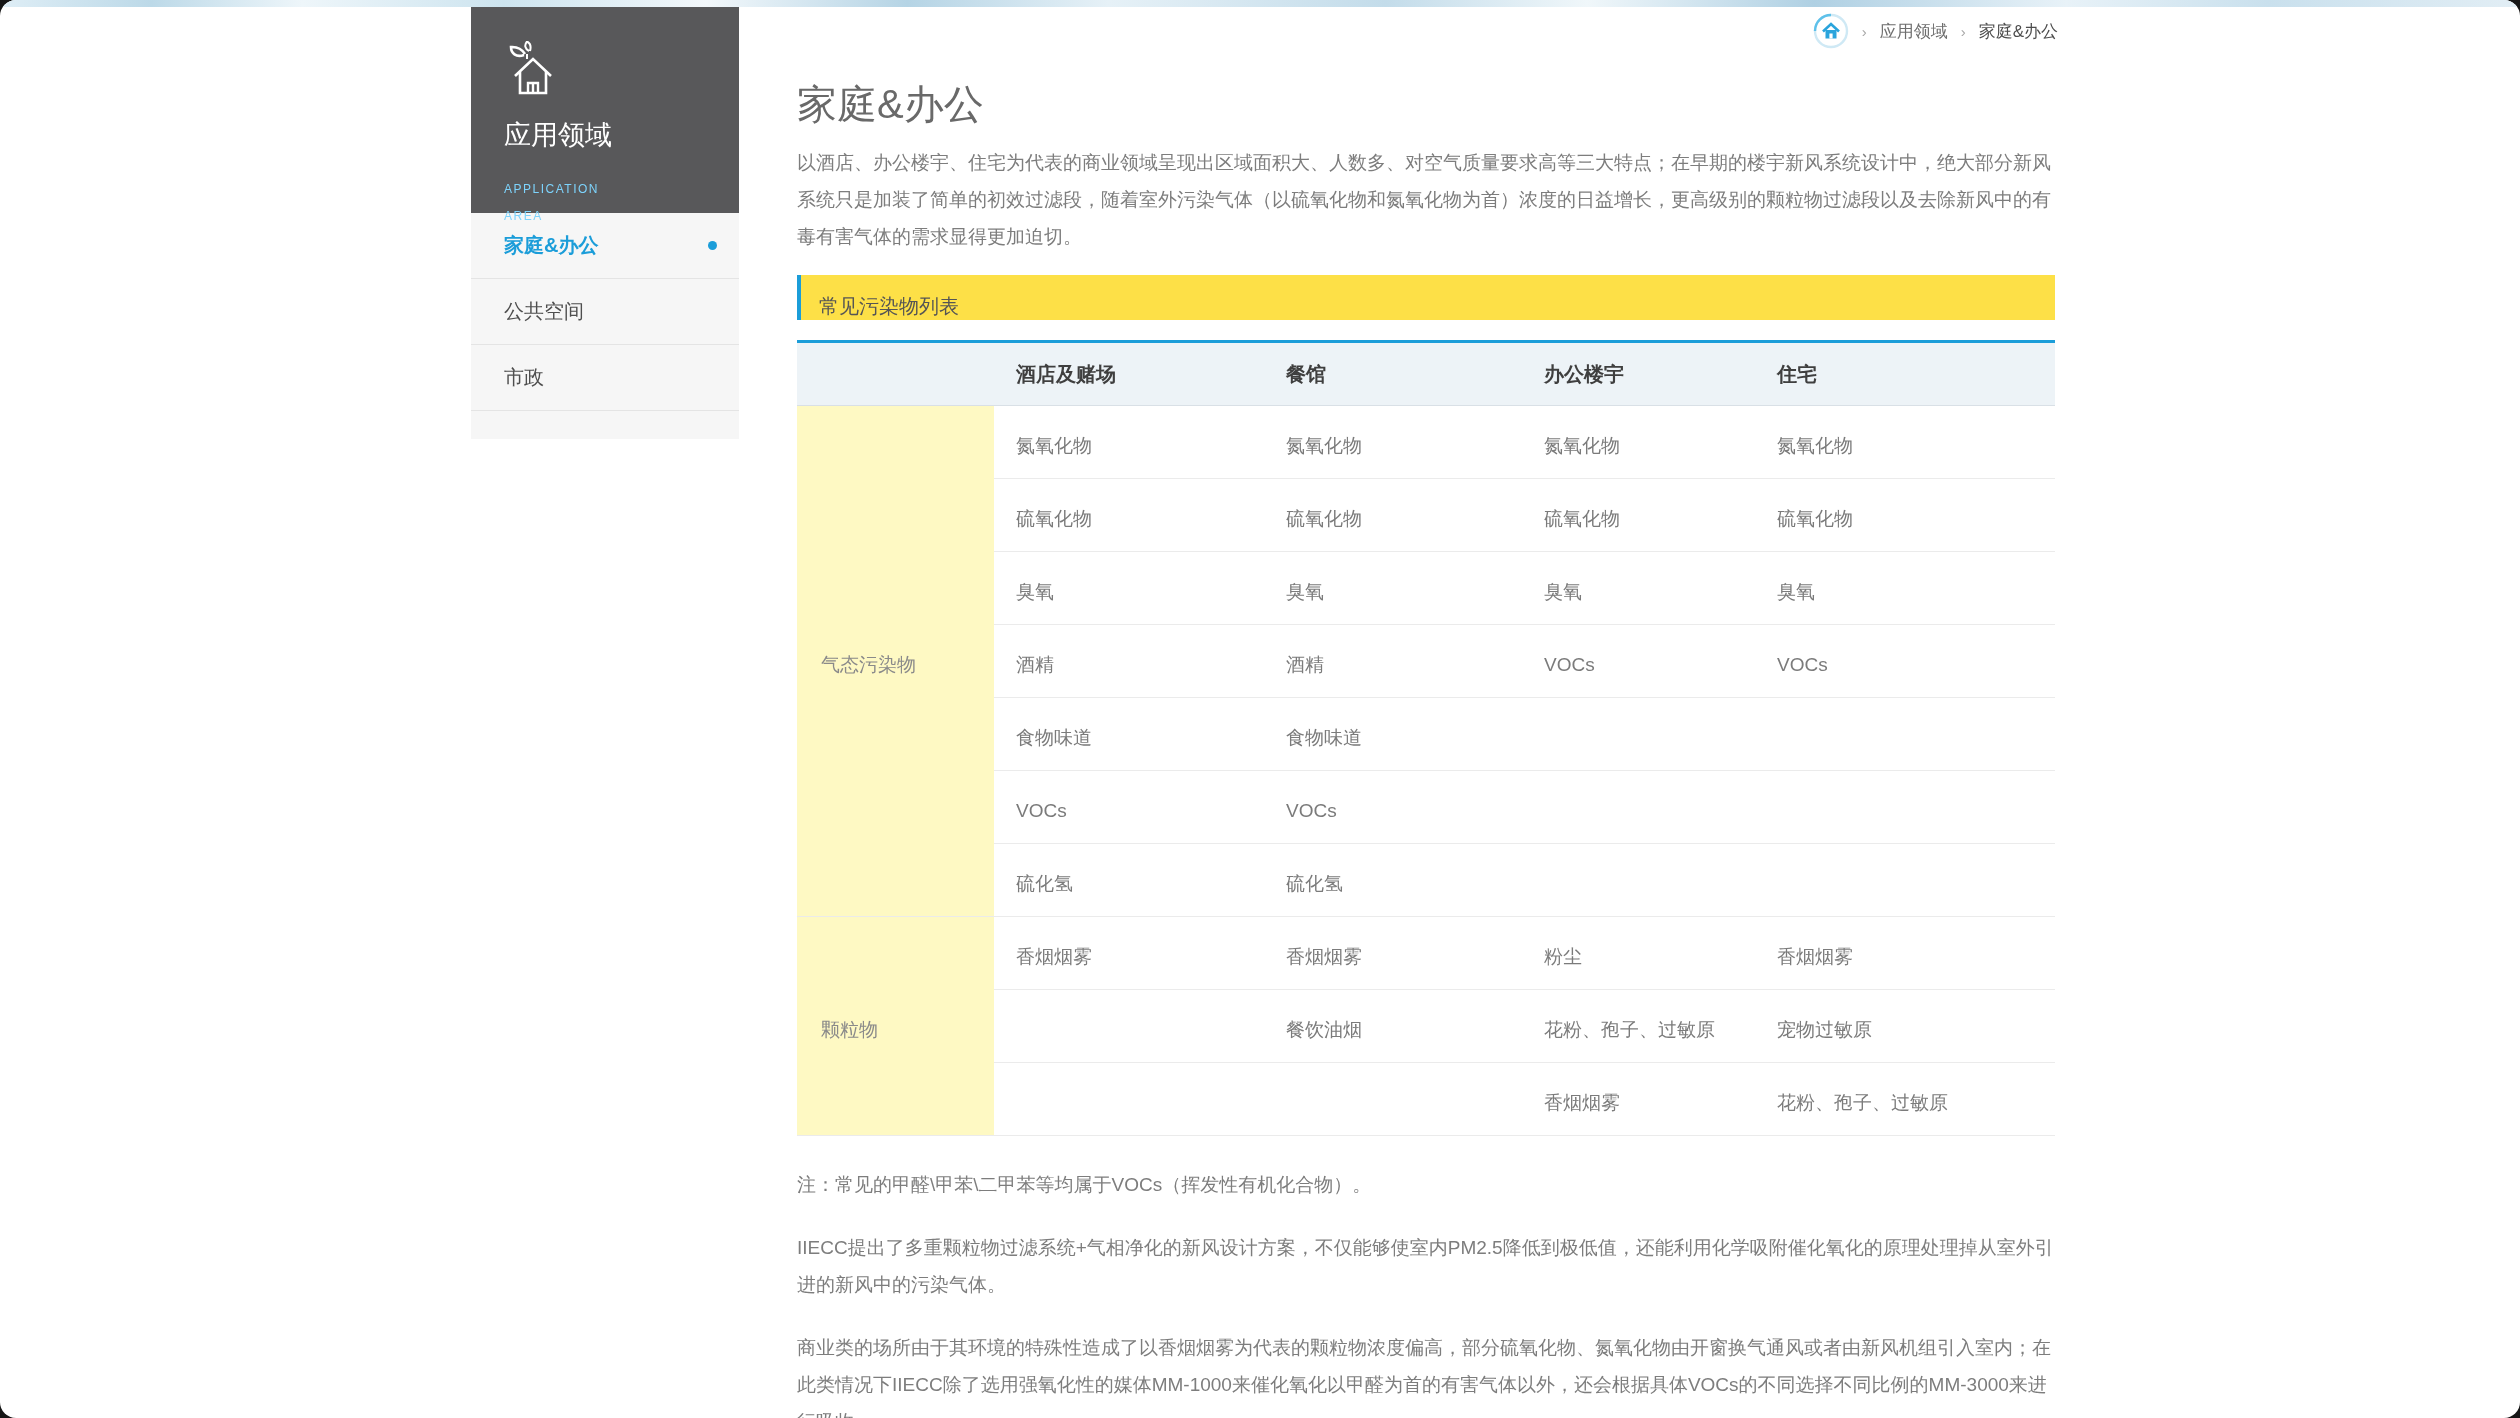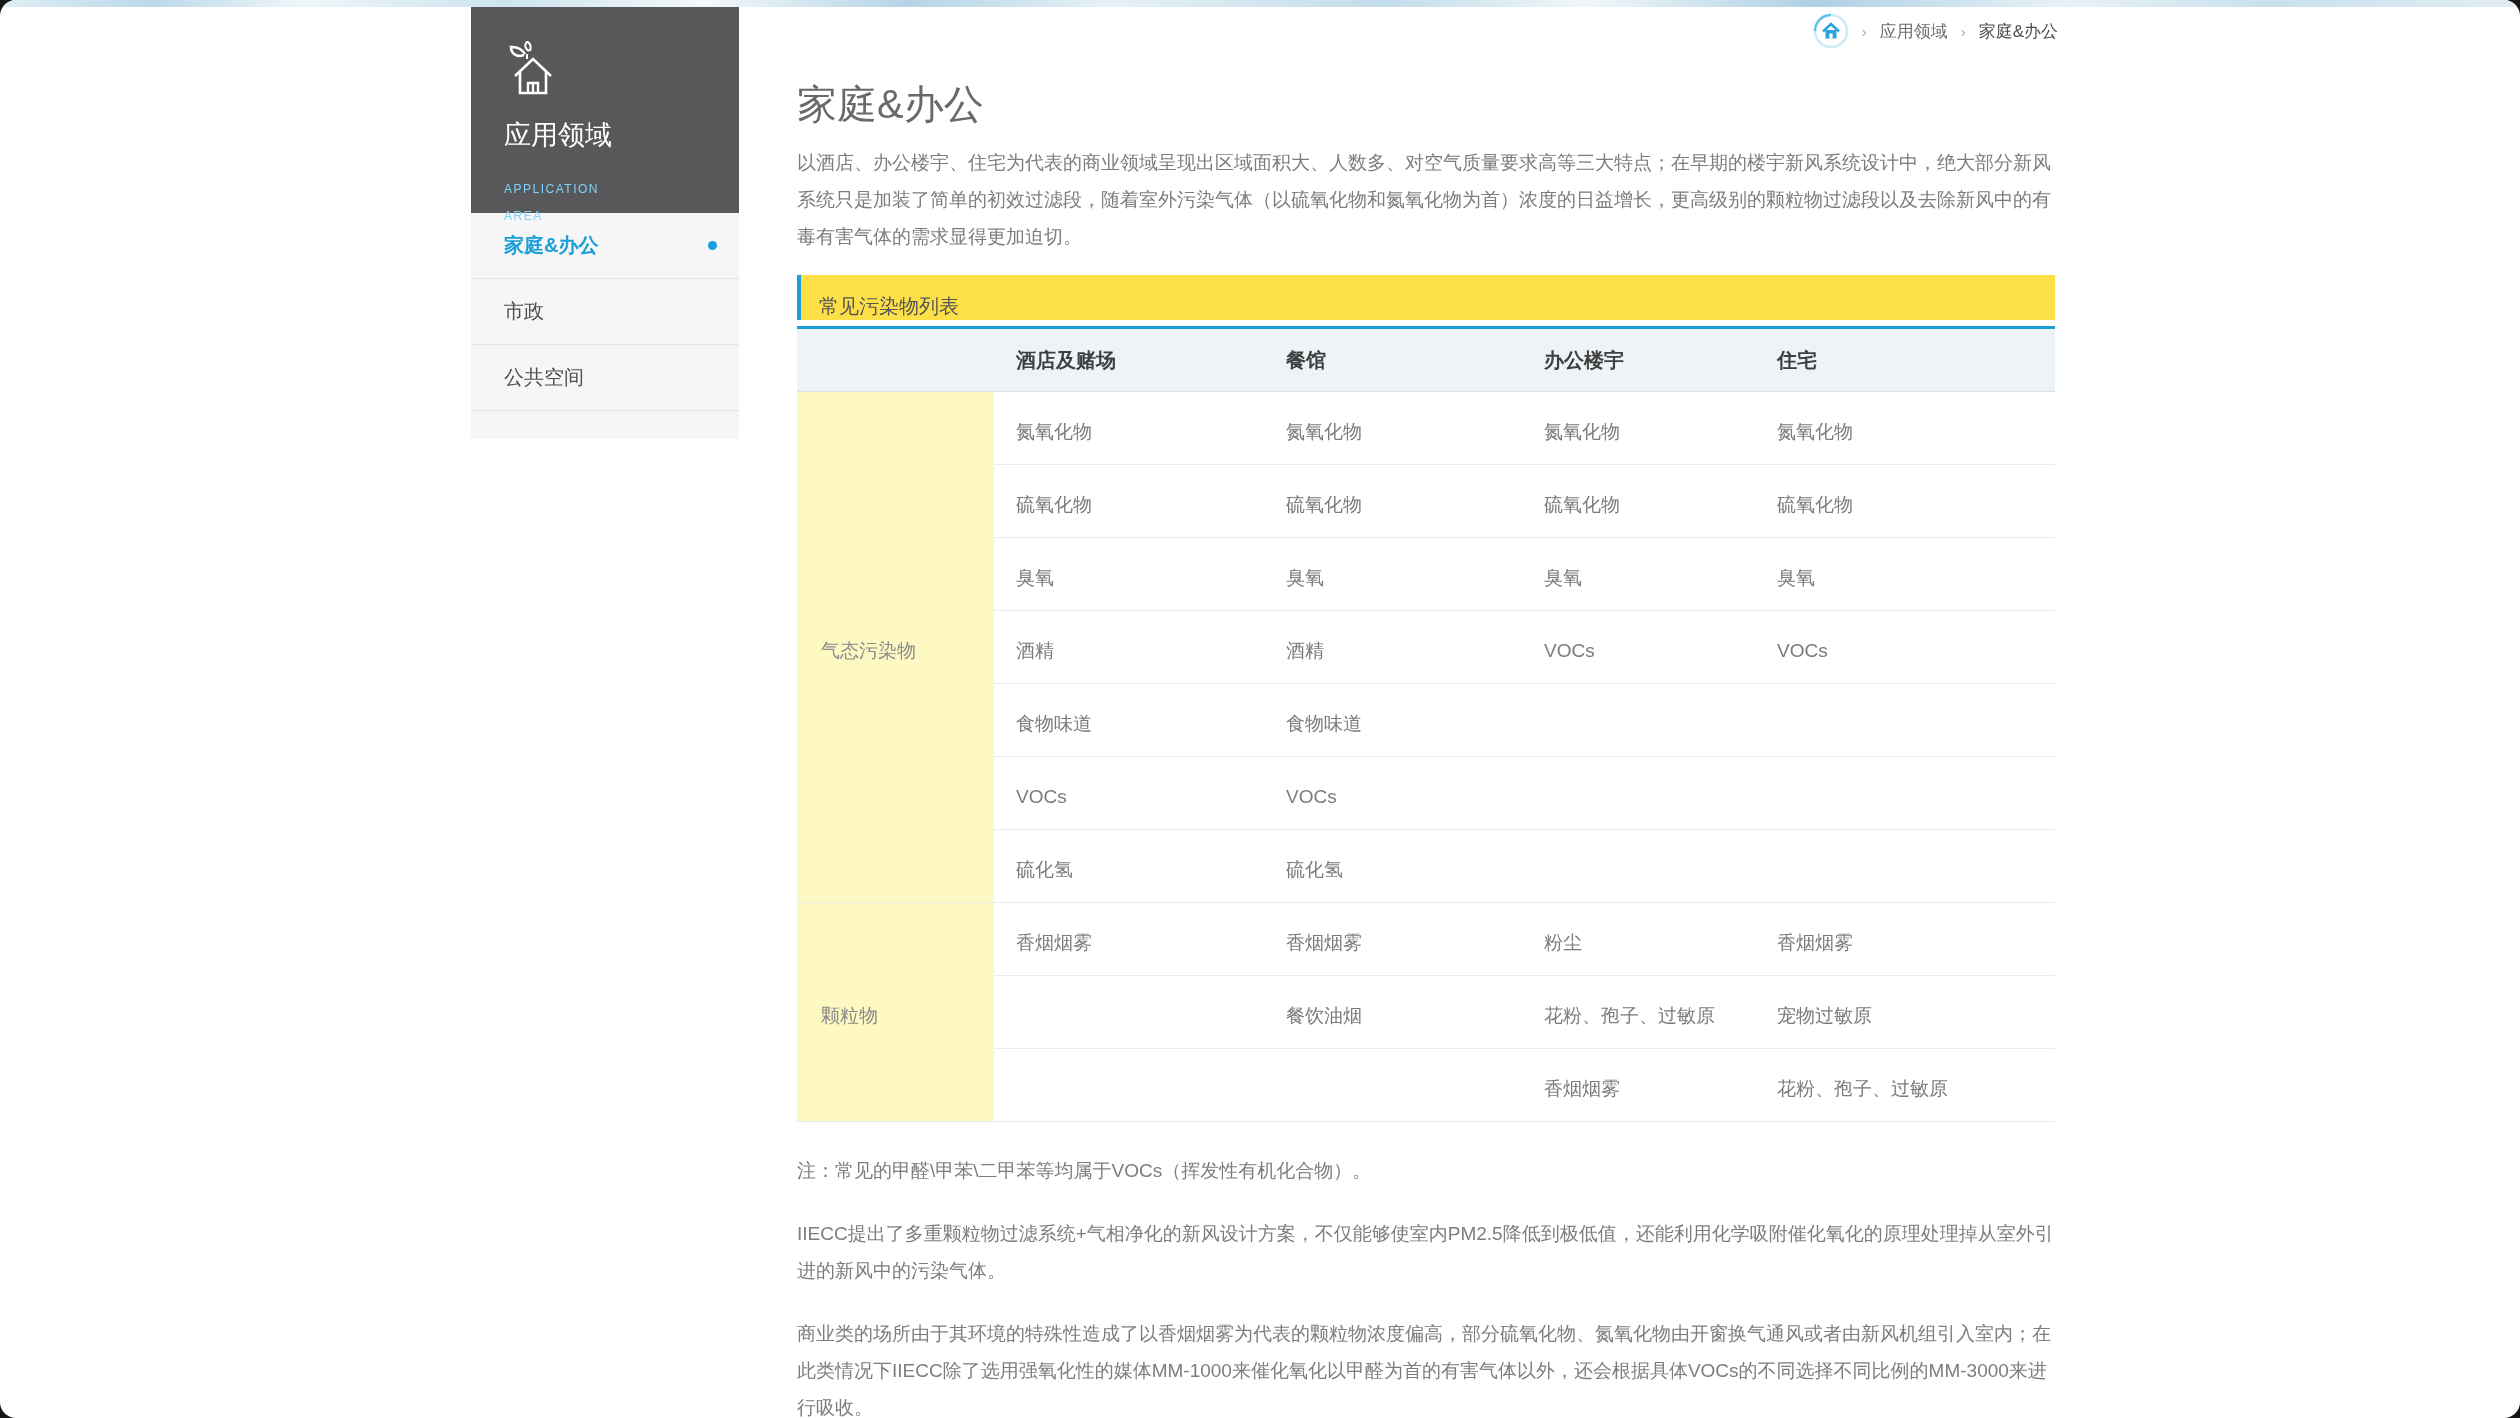--- a/index.html
+++ b/index.html
@@ -35,21 +35,21 @@
   .crumb-last{color:#4c4c4c;}
   
   .main{position:absolute;left:797px;top:7px;width:1258px;}
   .page-title{font-size:40px;font-weight:300;color:#696969;margin:70px 0 0 0;}
   .body-text{font-size:19px;line-height:37px;color:#7d7d7d;margin:26px 0 0 0;}
   .intro{margin-top:12px;}
   .section-bar{
     margin-top:20px;height:45px;background:#fde047;border-left:4px solid #1b9dd9;
     display:flex;align-items:flex-end;padding-left:18px;font-size:20px;color:#555555;
   }
-  table.pollutants{margin-top:6px;width:100%;border-collapse:collapse;border-top:3px solid #1b9dd9;}
+  table.pollutants{margin-top:20px;width:100%;border-collapse:collapse;border-top:3px solid #1b9dd9;}
   table.pollutants thead th{
     background:#edf3f7;height:62px;text-align:left;padding:0 0 0 22px;
     font-size:20px;color:#3f3f3f;font-weight:bold;border-bottom:1px solid #d9e0e6;
   }
   table.pollutants tbody td{
     height:64px;padding:8px 0 0 22px;font-size:19px;color:#7b7b7b;
     border-bottom:1px solid #ebebeb;background:#ffffff;
   }
   table.pollutants td.group-label{
     background:#fef9c3;padding-left:24px;color:#8a8a8a;vertical-align:middle;
@@ -95,24 +95,24 @@
         <span>APPLICATION</span><br>
         <span>AREA</span>
       </div>
     </div>
     <div class="sidebar-menu">
         <div class="menu-item active">
           <span class="mi-label">家庭&amp;办公</span>
           <span class="dot"></span>
         </div>
         <div class="menu-item">
-          <span class="mi-label">市政</span>
+          <span class="mi-label">公共空间</span>
         </div>
         <div class="menu-item">
-          <span class="mi-label">公共空间</span>
+          <span class="mi-label">市政</span>
         </div>
       </div>
   </div>
 
   <div class="main">
     <h1 class="page-title">家庭&amp;办公</h1>
 
     <p class="body-text intro">以酒店、办公楼宇、住宅为代表的商业领域呈现出区域面积大、人数多、对空气质量要求高等三大特点；在早期的楼宇新风系统设计中，绝大部分新风系统只是加装了简单的初效过滤段，随着室外污染气体（以硫氧化物和氮氧化物为首）浓度的日益增长，更高级别的颗粒物过滤段以及去除新风中的有毒有害气体的需求显得更加迫切。</p>
 
     <div class="section-bar">

